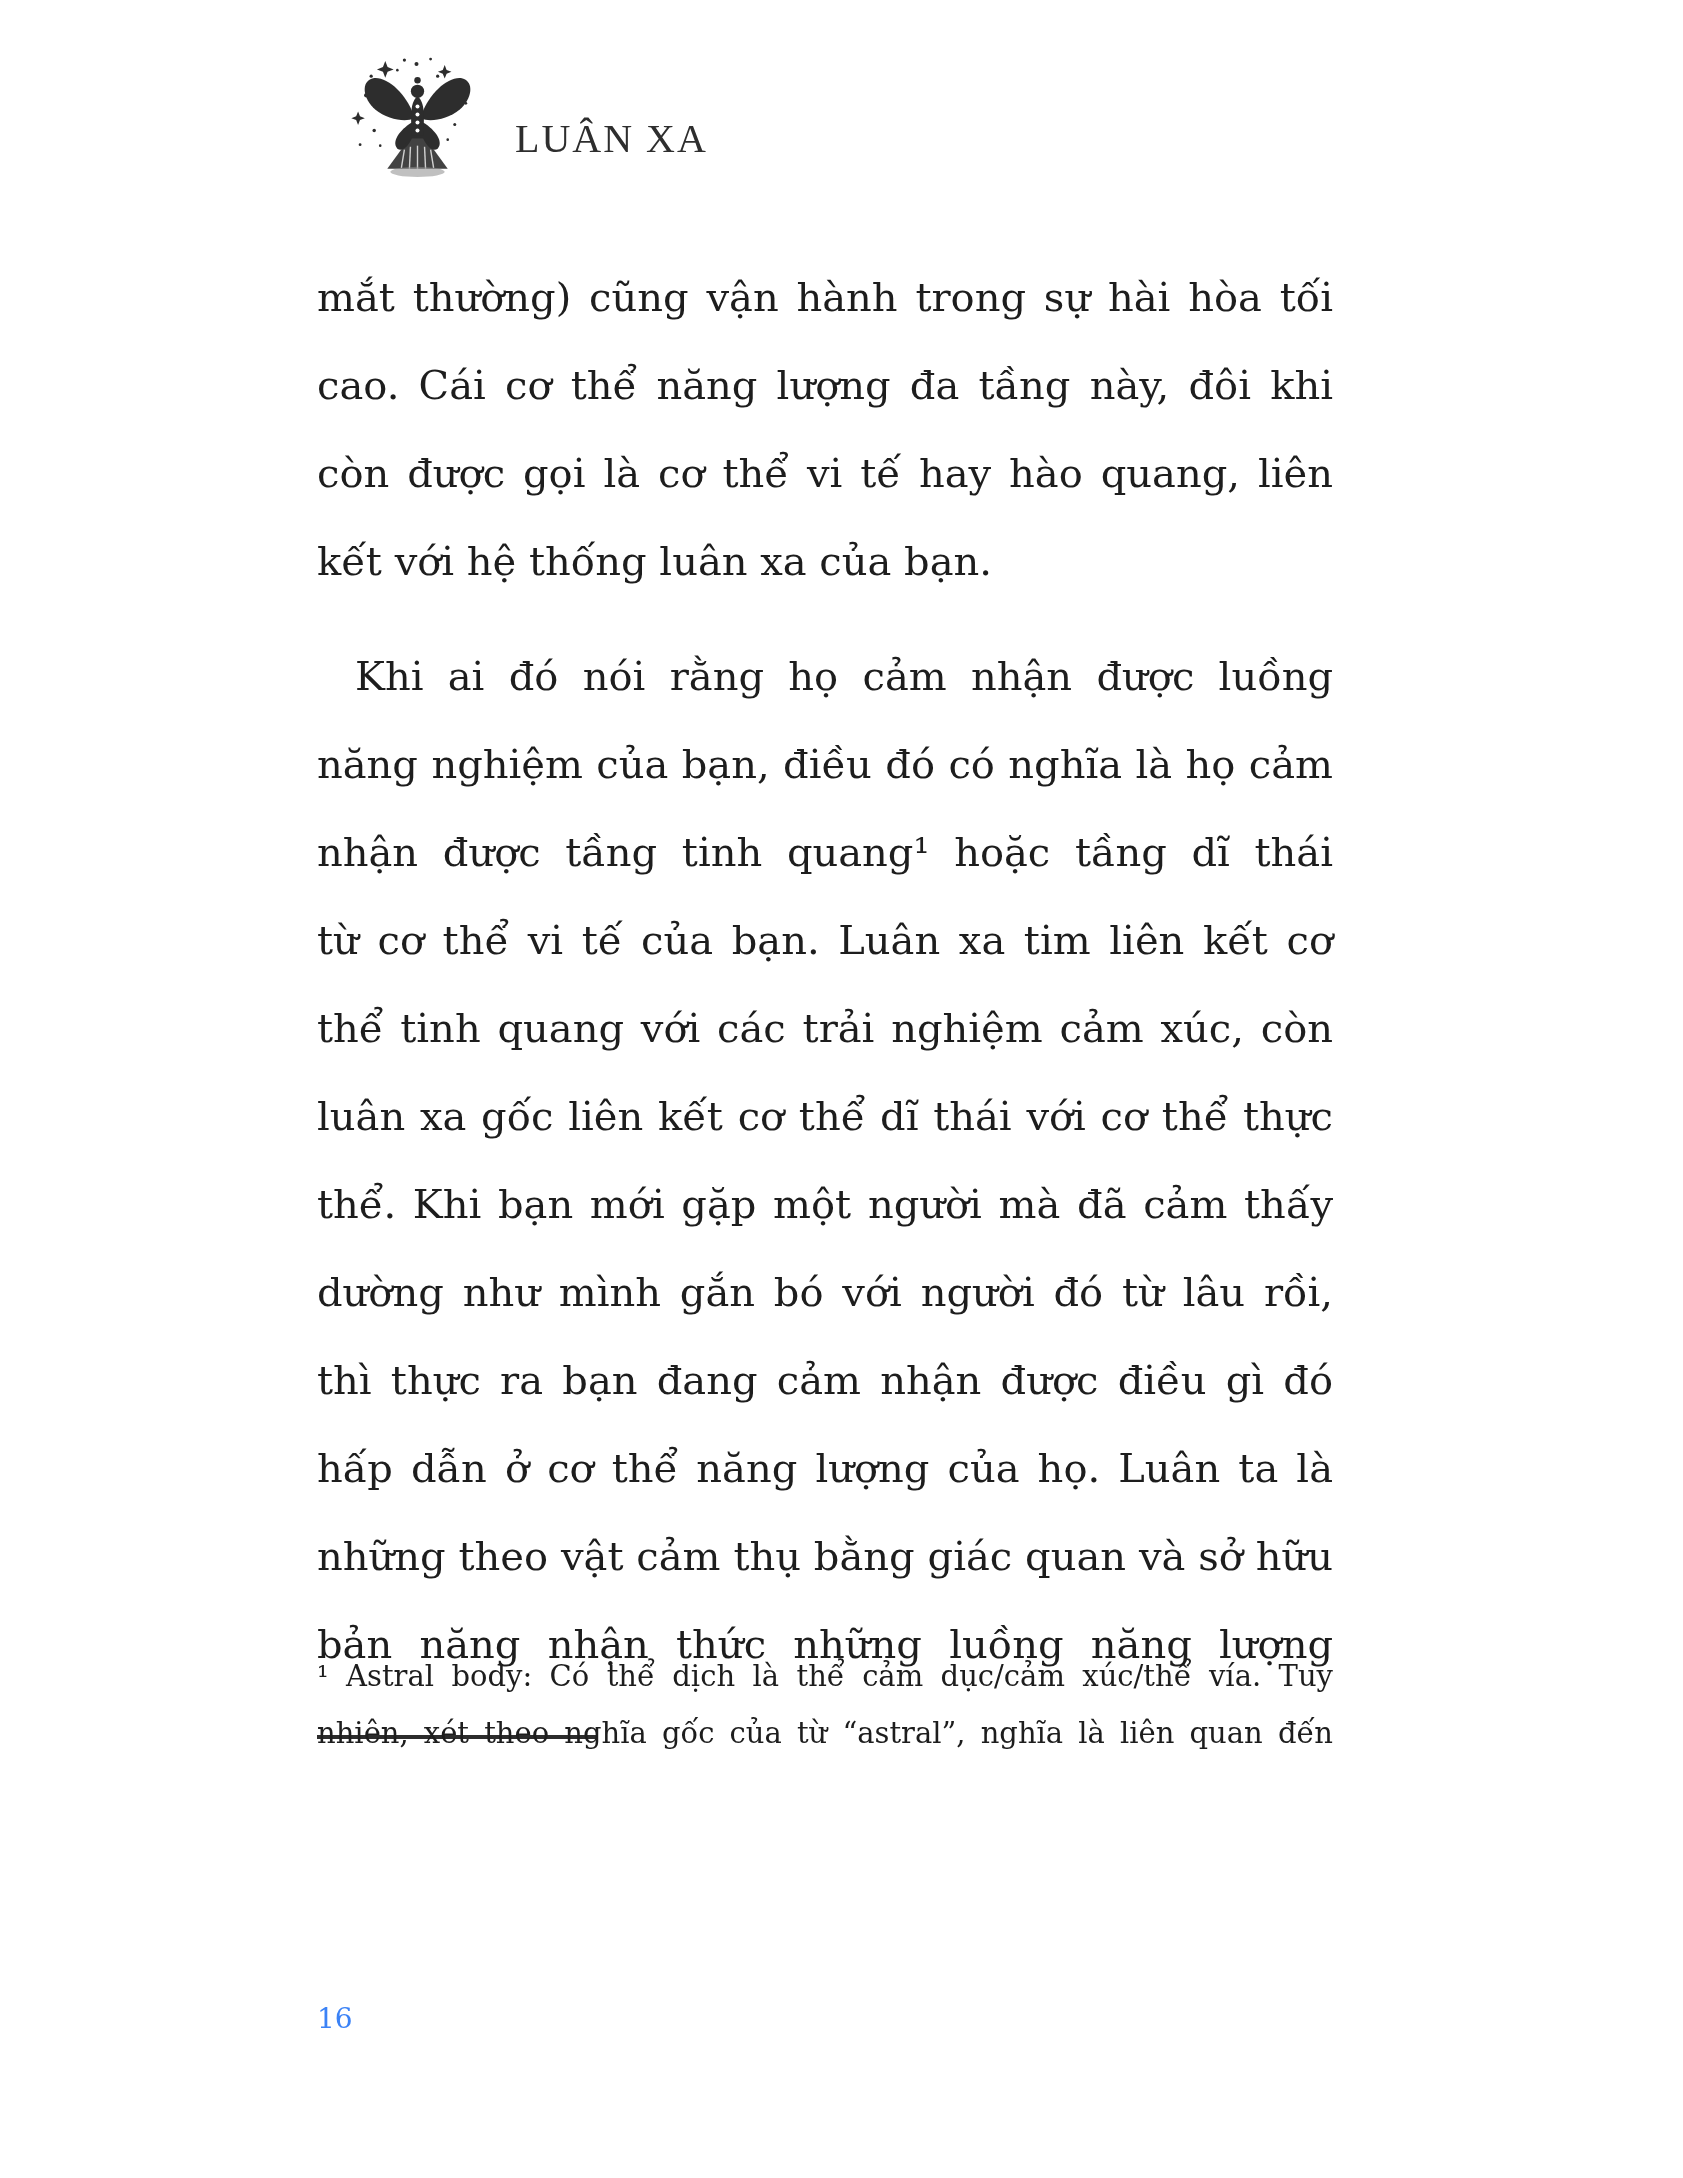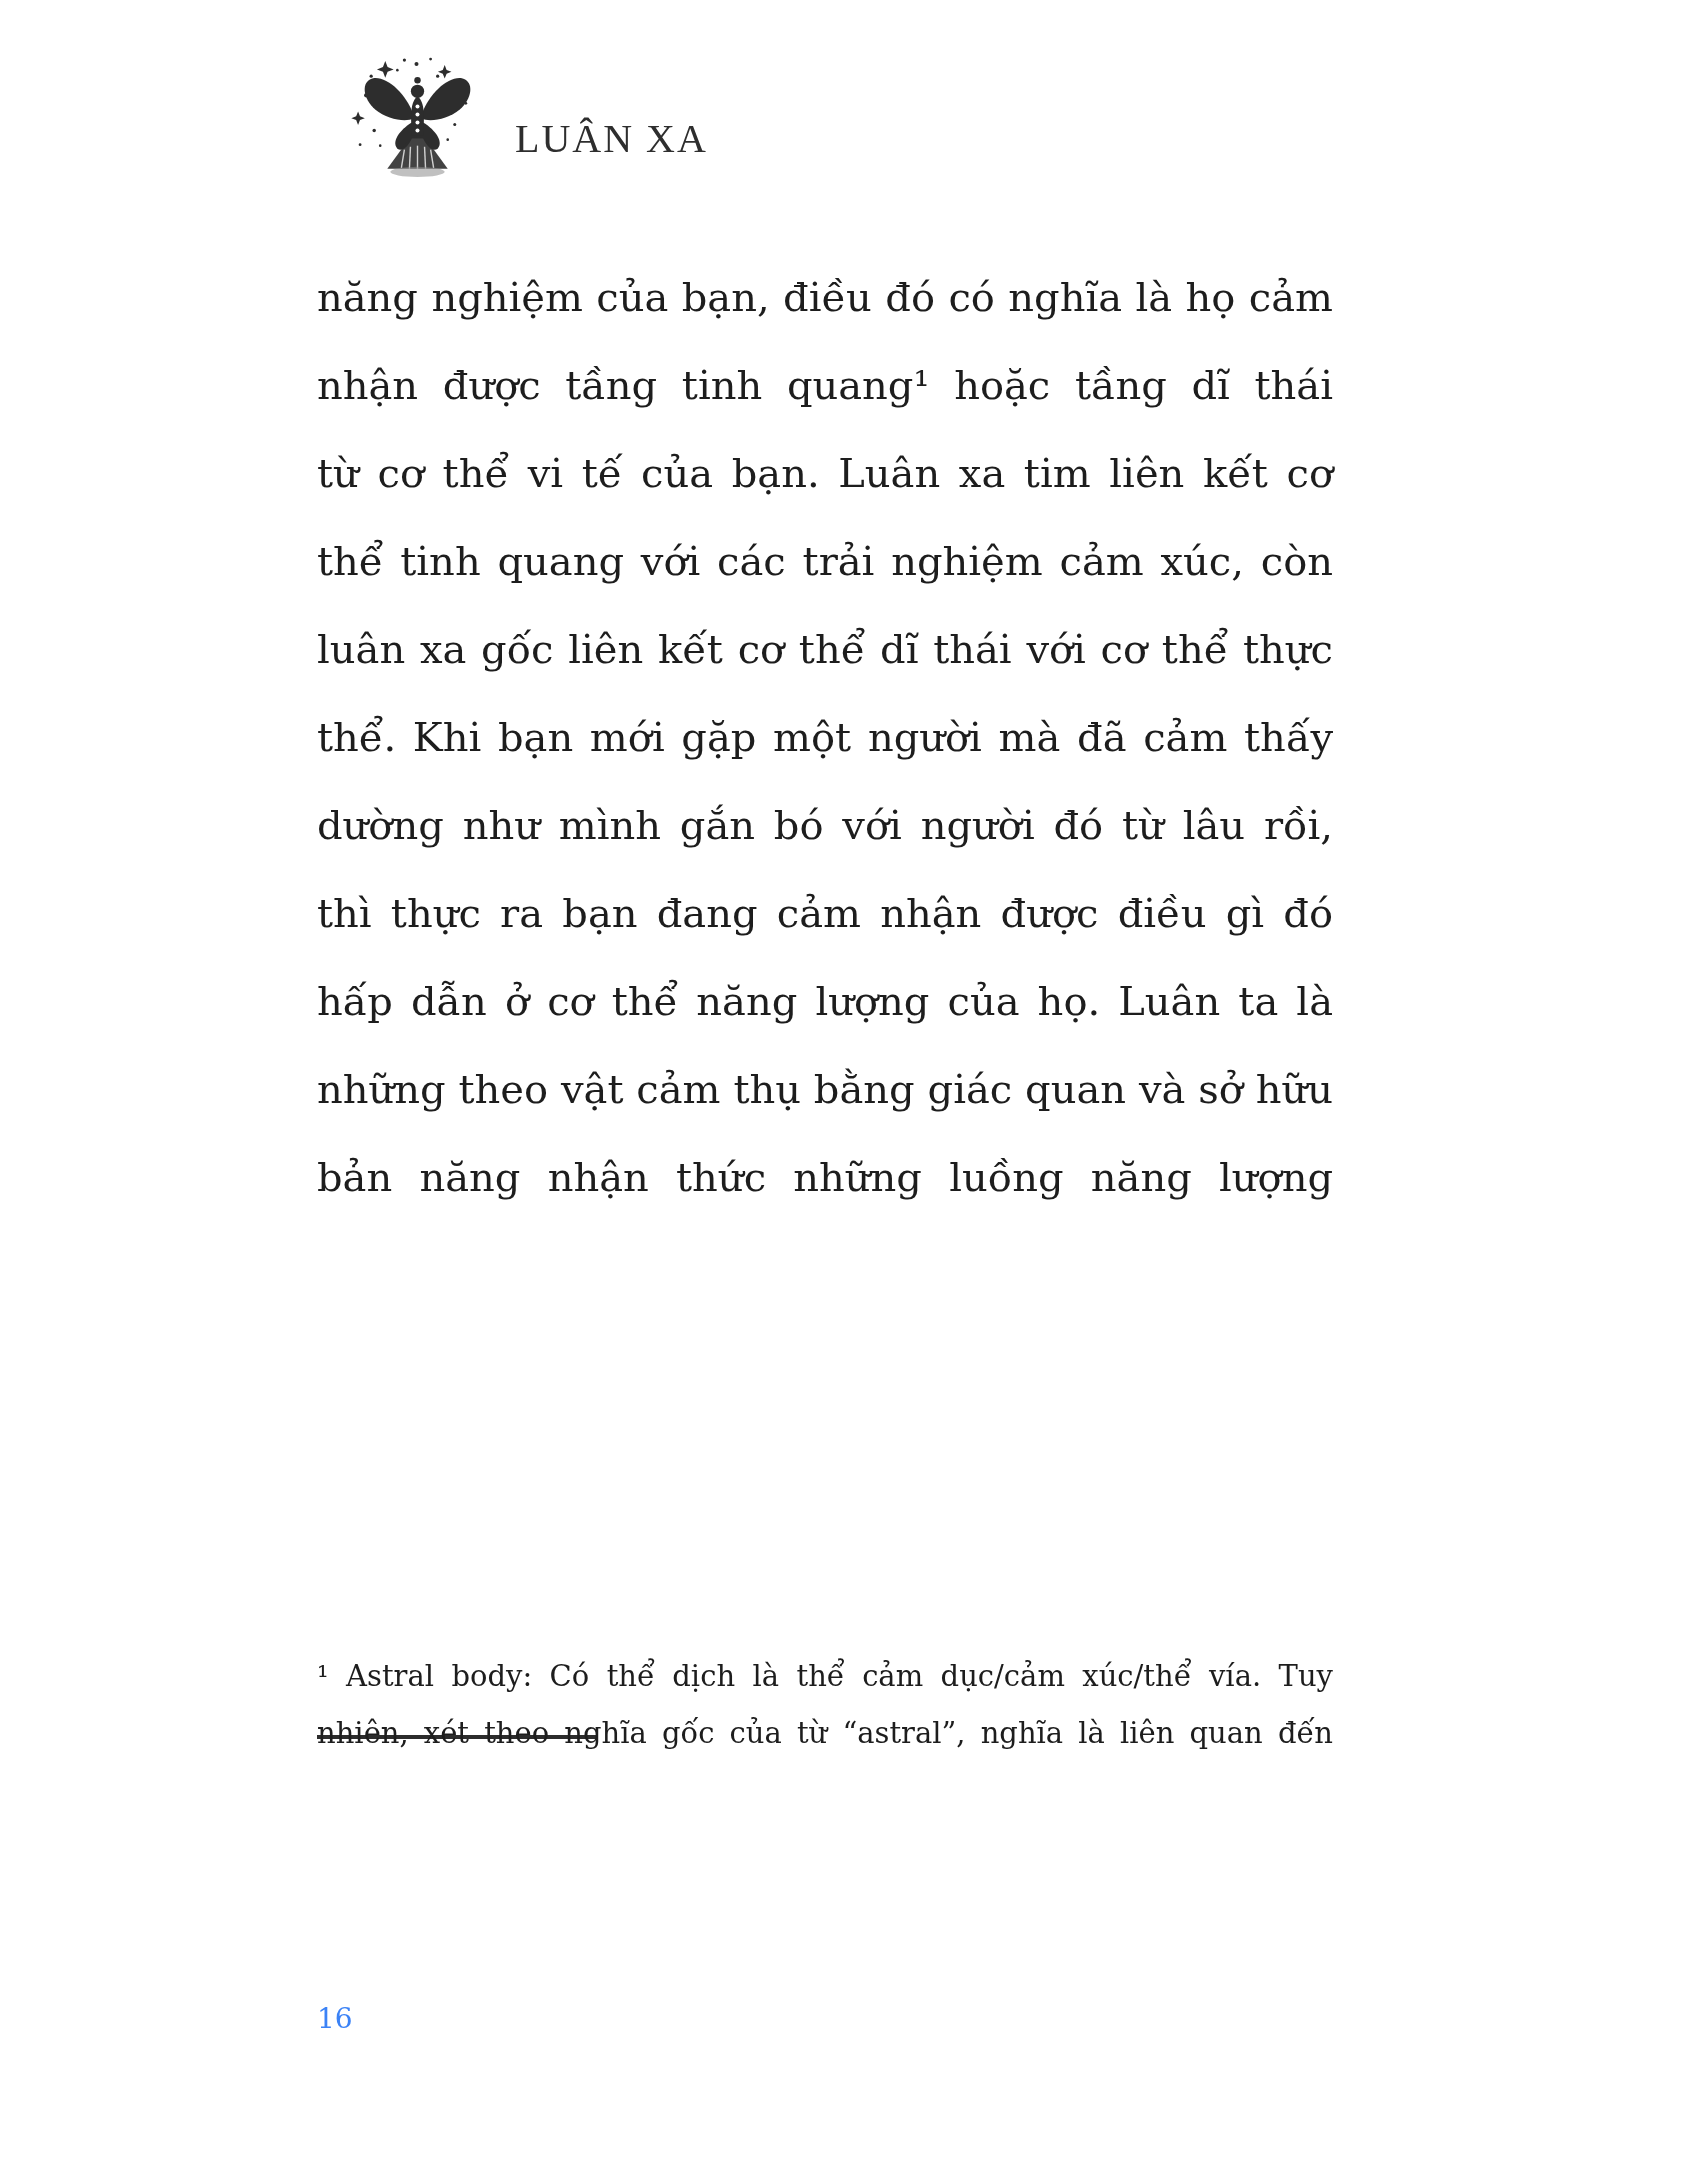--- a/index.html
+++ b/index.html
@@ -154,20 +154,27 @@
         <line x1="77" y1="95" x2="78" y2="117"></line>
         <line x1="83" y1="98" x2="86" y2="116"></line>
       </g>
       <ellipse cx="70" cy="120" rx="27" ry="5" fill="#8d8d8d" opacity="0.55"></ellipse>
     </svg>
   </div>
   <div class="brand">LUÂN XA</div>
 
   <div class="bodycol">
     <div class="para">
+      <div class="bline">mắt thường) cũng vận hành trong sự hài hòa tối</div>
+      <div class="bline">cao. Cái cơ thể năng lượng đa tầng này, đôi khi</div>
+      <div class="bline">còn được gọi là cơ thể vi tế hay hào quang, liên</div>
+      <div class="bline lastline">kết với hệ thống luân xa của bạn.</div>
+    </div>
+    <div class="para">
+      <div class="bline indent">Khi ai đó nói rằng họ cảm nhận được luồng</div>
       <div class="bline">năng nghiệm của bạn, điều đó có nghĩa là họ cảm</div>
       <div class="bline">nhận được tầng tinh quang¹ hoặc tầng dĩ thái</div>
       <div class="bline">từ cơ thể vi tế của bạn. Luân xa tim liên kết cơ</div>
       <div class="bline">thể tinh quang với các trải nghiệm cảm xúc, còn</div>
       <div class="bline">luân xa gốc liên kết cơ thể dĩ thái với cơ thể thực</div>
       <div class="bline">thể. Khi bạn mới gặp một người mà đã cảm thấy</div>
       <div class="bline">dường như mình gắn bó với người đó từ lâu rồi,</div>
       <div class="bline">thì thực ra bạn đang cảm nhận được điều gì đó</div>
       <div class="bline">hấp dẫn ở cơ thể năng lượng của họ. Luân ta là</div>
       <div class="bline">những theo vật cảm thụ bằng giác quan và sở hữu</div>

